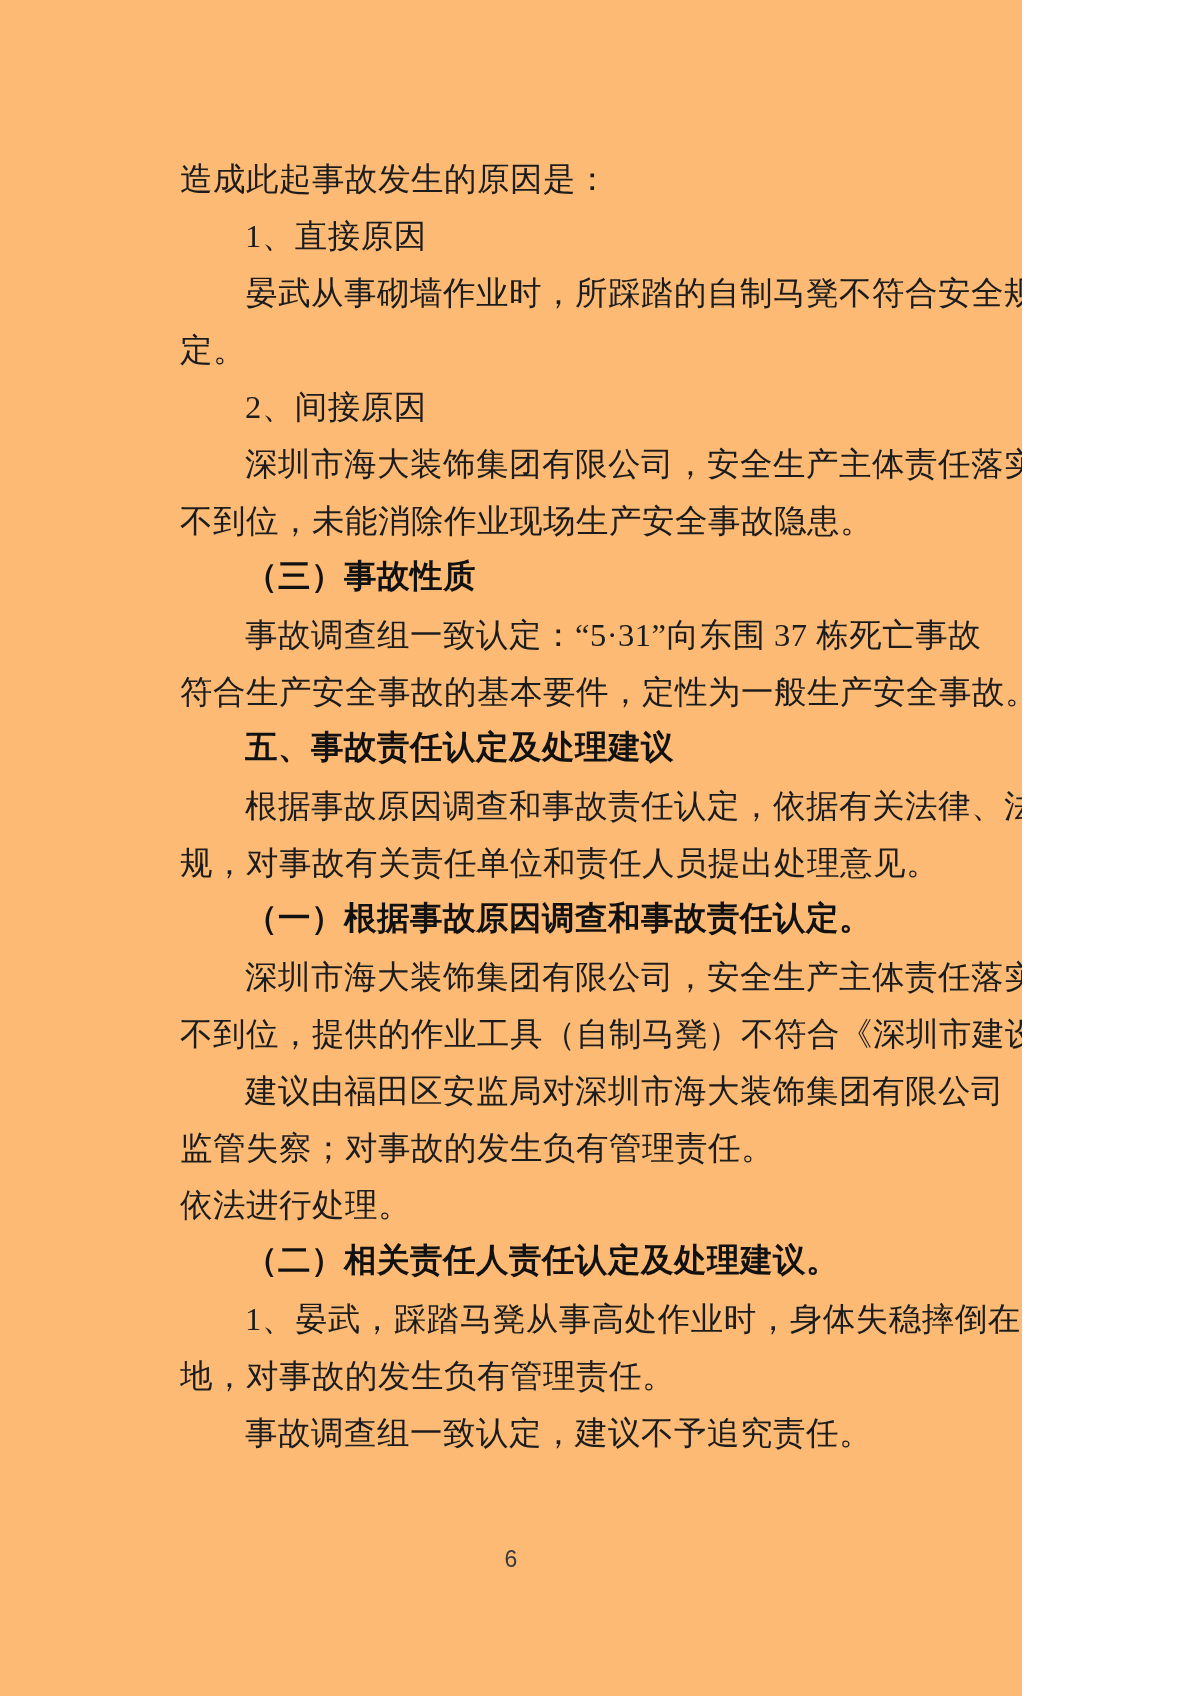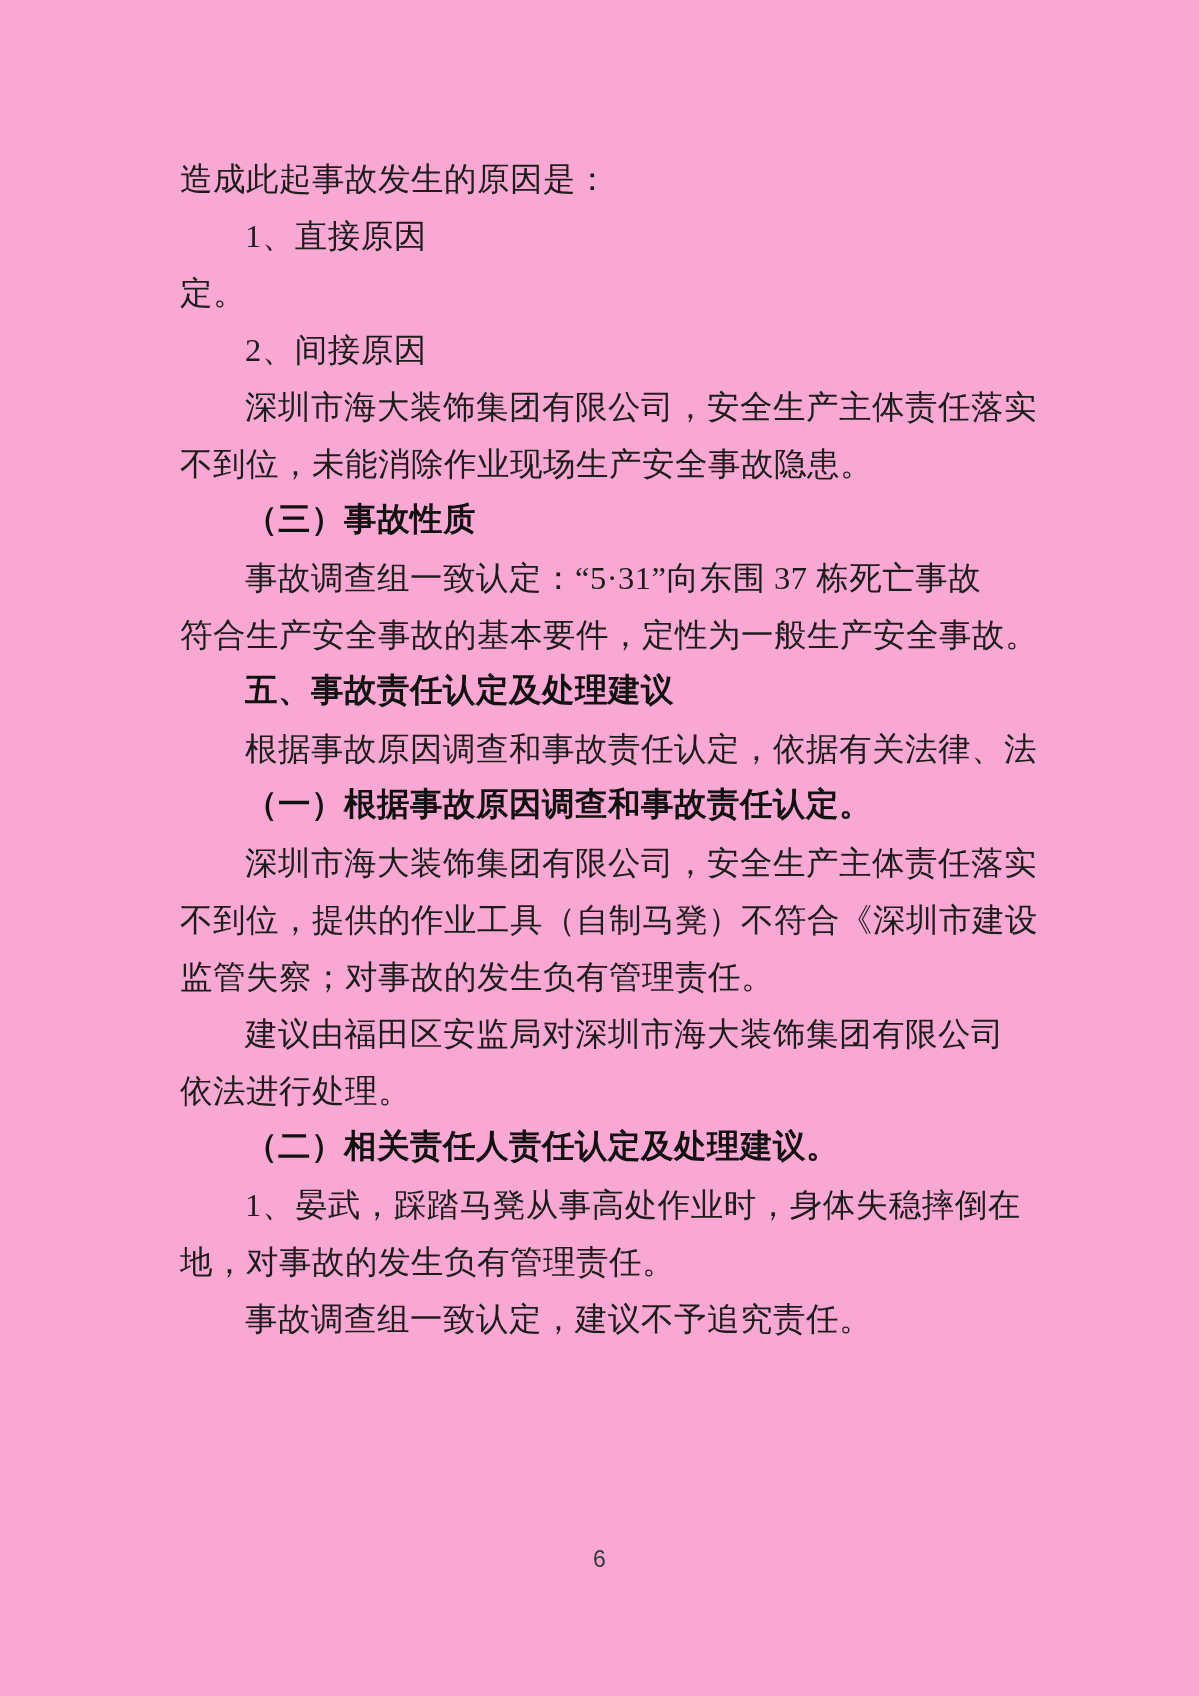--- a/index.html
+++ b/index.html
@@ -2,23 +2,23 @@
 <html><head>
 <meta charset="utf-8">
 <style>
   html, body {
     margin: 0;
     padding: 0;
     background: #ffffff;
   }
   .page {
     position: relative;
-    width: 1199px;
+    width: 1022px;
     height: 1696px;
-    background: #f9a8d4;
+    background: #fdba74;
     overflow: hidden;
     font-family: "Liberation Serif", serif;
   }
   .doc-body {
     position: absolute;
     left: 180px;
     top: 151px;
     width: 856px;
     font-size: 32.5px;
     line-height: 57px;
@@ -50,34 +50,36 @@
     font-family: "Liberation Sans", sans-serif;
   }
 </style>
 </head>
 <body>
 
 <div class="page">
   <div class="doc-body" id="doc-body">
       <div class="text-line">造成此起事故发生的原因是：</div>
       <div class="text-line indent">1、直接原因</div>
+      <div class="text-line indent">晏武从事砌墙作业时，所踩踏的自制马凳不符合安全规</div>
       <div class="text-line">定。</div>
       <div class="text-line indent">2、间接原因</div>
       <div class="text-line indent">深圳市海大装饰集团有限公司，安全生产主体责任落实</div>
       <div class="text-line">不到位，未能消除作业现场生产安全事故隐患。</div>
       <div class="text-line indent bold">（三）事故性质</div>
       <div class="text-line indent">事故调查组一致认定：“5·31”向东围 37 栋死亡事故</div>
       <div class="text-line">符合生产安全事故的基本要件，定性为一般生产安全事故。</div>
       <div class="text-line indent bold">五、事故责任认定及处理建议</div>
       <div class="text-line indent">根据事故原因调查和事故责任认定，依据有关法律、法</div>
+      <div class="text-line">规，对事故有关责任单位和责任人员提出处理意见。</div>
       <div class="text-line indent bold">（一）根据事故原因调查和事故责任认定。</div>
       <div class="text-line indent">深圳市海大装饰集团有限公司，安全生产主体责任落实</div>
       <div class="text-line">不到位，提供的作业工具（自制马凳）不符合《深圳市建设</div>
+      <div class="text-line indent">建议由福田区安监局对深圳市海大装饰集团有限公司</div>
       <div class="text-line">监管失察；对事故的发生负有管理责任。</div>
-      <div class="text-line indent">建议由福田区安监局对深圳市海大装饰集团有限公司</div>
       <div class="text-line">依法进行处理。</div>
       <div class="text-line indent bold">（二）相关责任人责任认定及处理建议。</div>
       <div class="text-line indent">1、晏武，踩踏马凳从事高处作业时，身体失稳摔倒在</div>
       <div class="text-line">地，对事故的发生负有管理责任。</div>
       <div class="text-line indent">事故调查组一致认定，建议不予追究责任。</div>
     </div>
   <div class="footer-pagenum">6</div>
 </div>
 
 </body></html>

